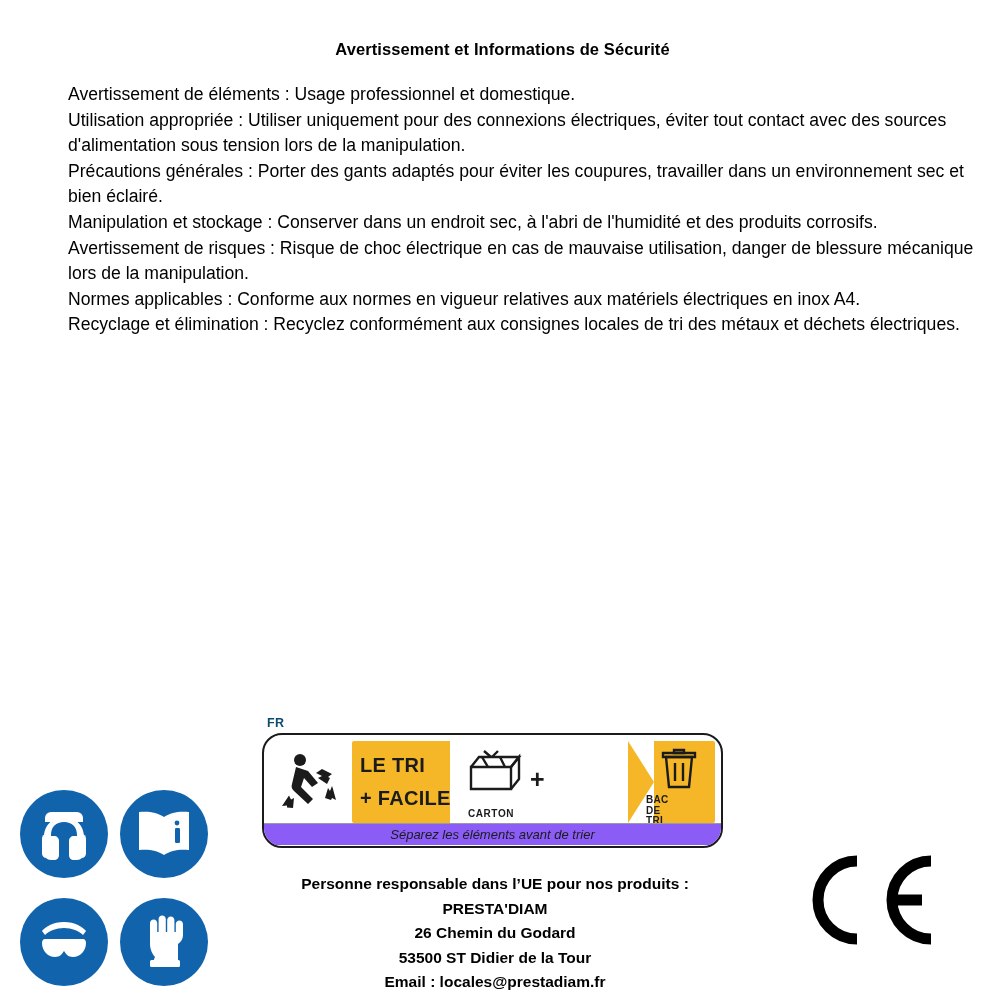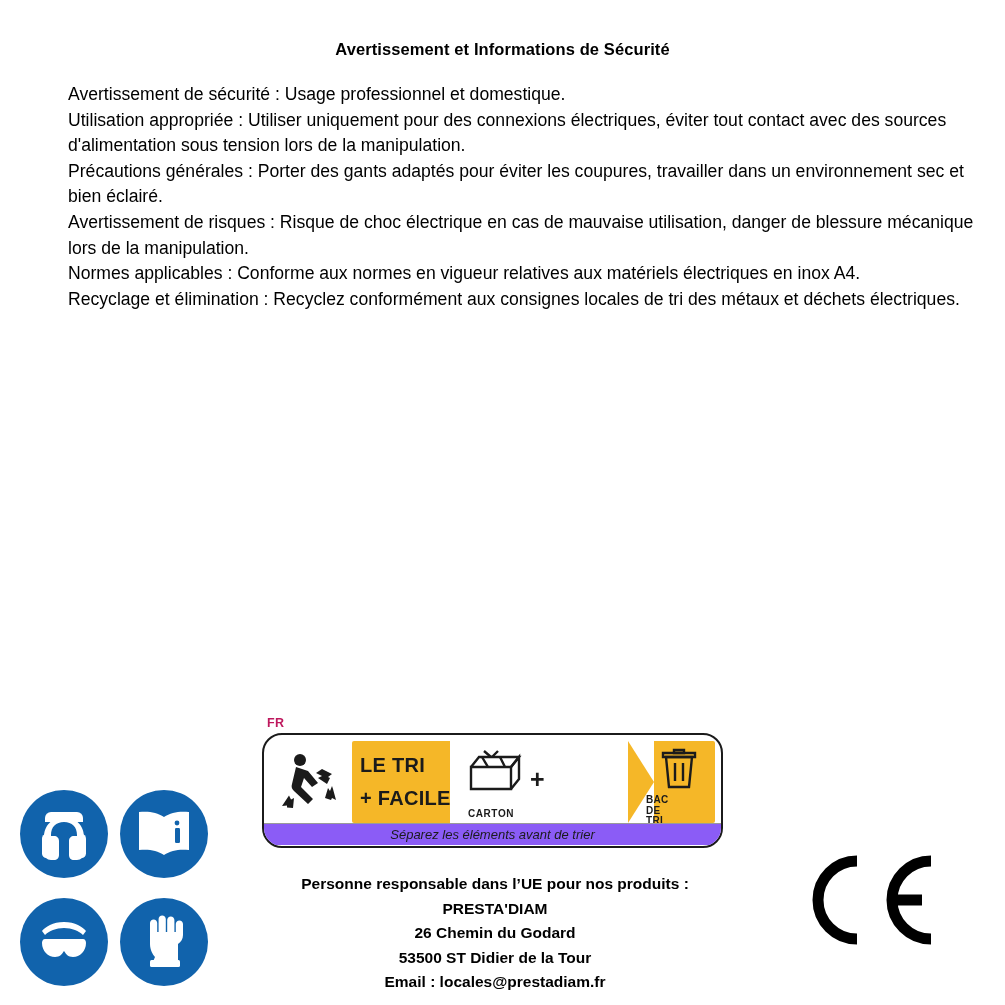--- a/index.html
+++ b/index.html
@@ -69,21 +69,21 @@
     top: 716px;
     width: 466px;
     height: 130px;
   }
   .recycle-fr {
     position: absolute;
     left: 5px;
     top: 0px;
     font-size: 12.5px;
     font-weight: bold;
-    color: #be185d;
+    color: #0c4a6e;
     letter-spacing: 0.4px;
   }
   .recycle-body {
     position: absolute;
     left: 0;
     top: 17px;
     width: 457px;
     height: 111px;
     border: 2px solid #1b1b1b;
     border-radius: 20px;
@@ -217,23 +217,24 @@
     width: 150px;
     height: 110px;
   }
 </style>
 </head>
 <body>
 
 <div class="doc-title">Avertissement et Informations de Sécurité</div>
 
 <div class="body-block">
-  <p>Avertissement de sécurité : Usage professionnel et domestique.</p>
+  <p>Avertissement de éléments : Usage professionnel et domestique.</p>
   <p>Utilisation appropriée : Utiliser uniquement pour des connexions électriques, éviter tout contact avec des sources d'alimentation sous tension lors de la manipulation.</p>
   <p>Précautions générales : Porter des gants adaptés pour éviter les coupures, travailler dans un environnement sec et bien éclairé.</p>
+  <p>Manipulation et stockage : Conserver dans un endroit sec, à l'abri de l'humidité et des produits corrosifs.</p>
   <p>Avertissement de risques : Risque de choc électrique en cas de mauvaise utilisation, danger de blessure mécanique lors de la manipulation.</p>
   <p>Normes applicables : Conforme aux normes en vigueur relatives aux matériels électriques en inox A4.</p>
   <p>Recyclage et élimination : Recyclez conformément aux consignes locales de tri des métaux et déchets électriques.</p>
 </div>
 
 <div class="picto-grid">
 
   <div class="picto picto-0">
     <svg width="88" height="88" viewBox="0 0 88 88">
       <g fill="#ffffff">

